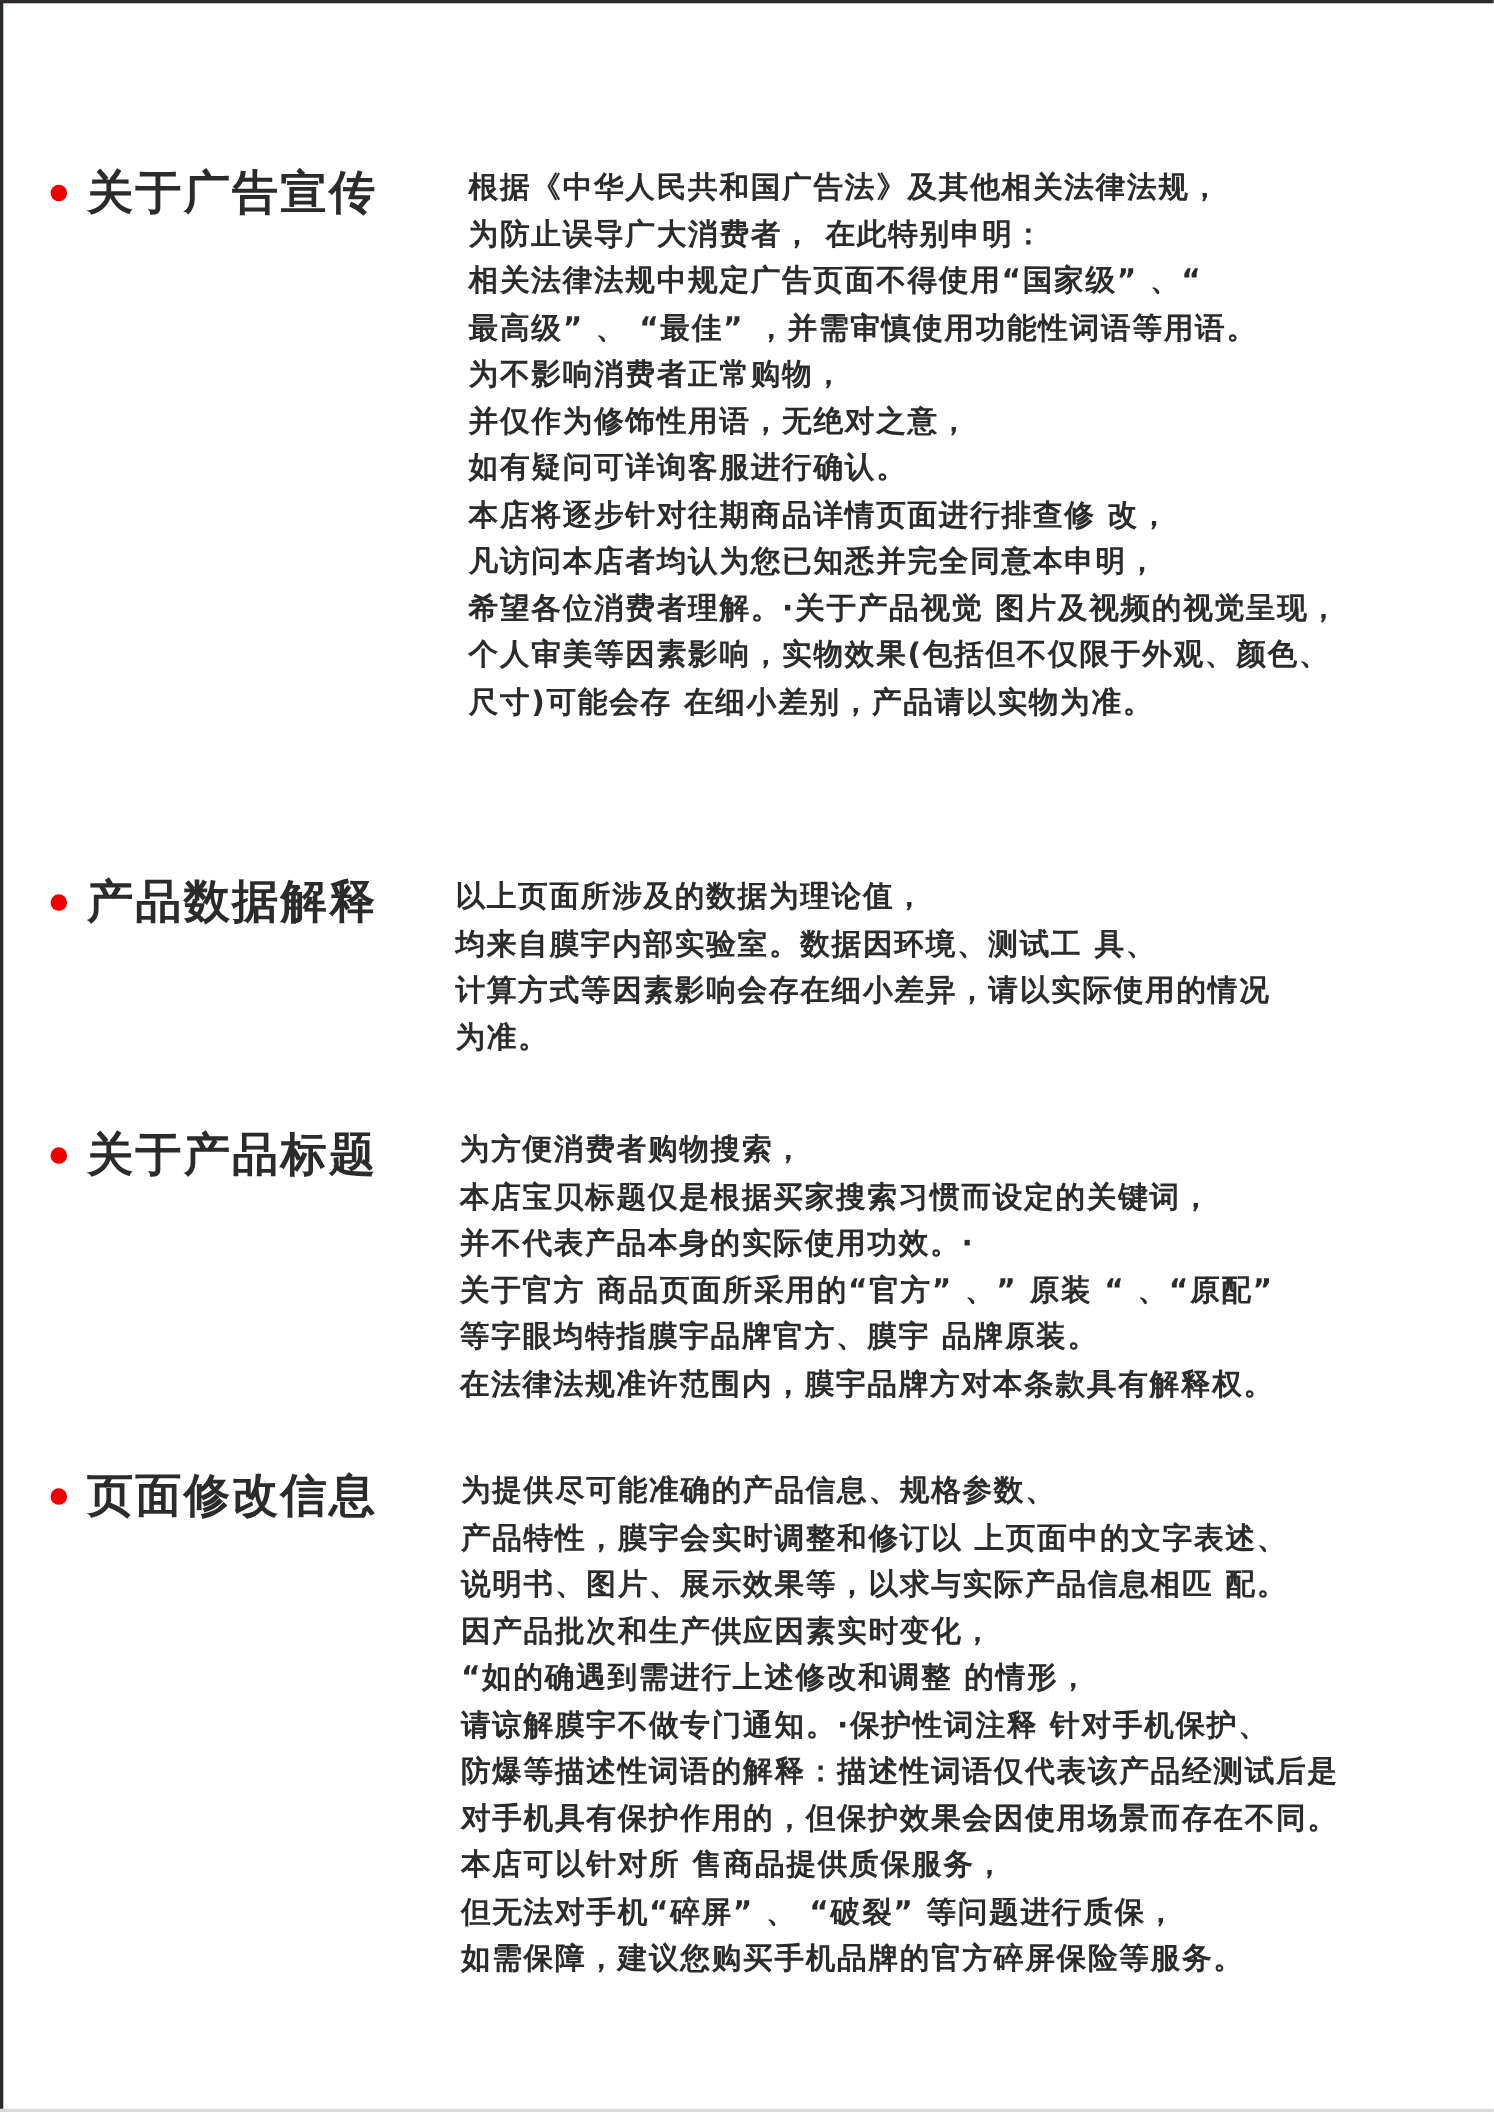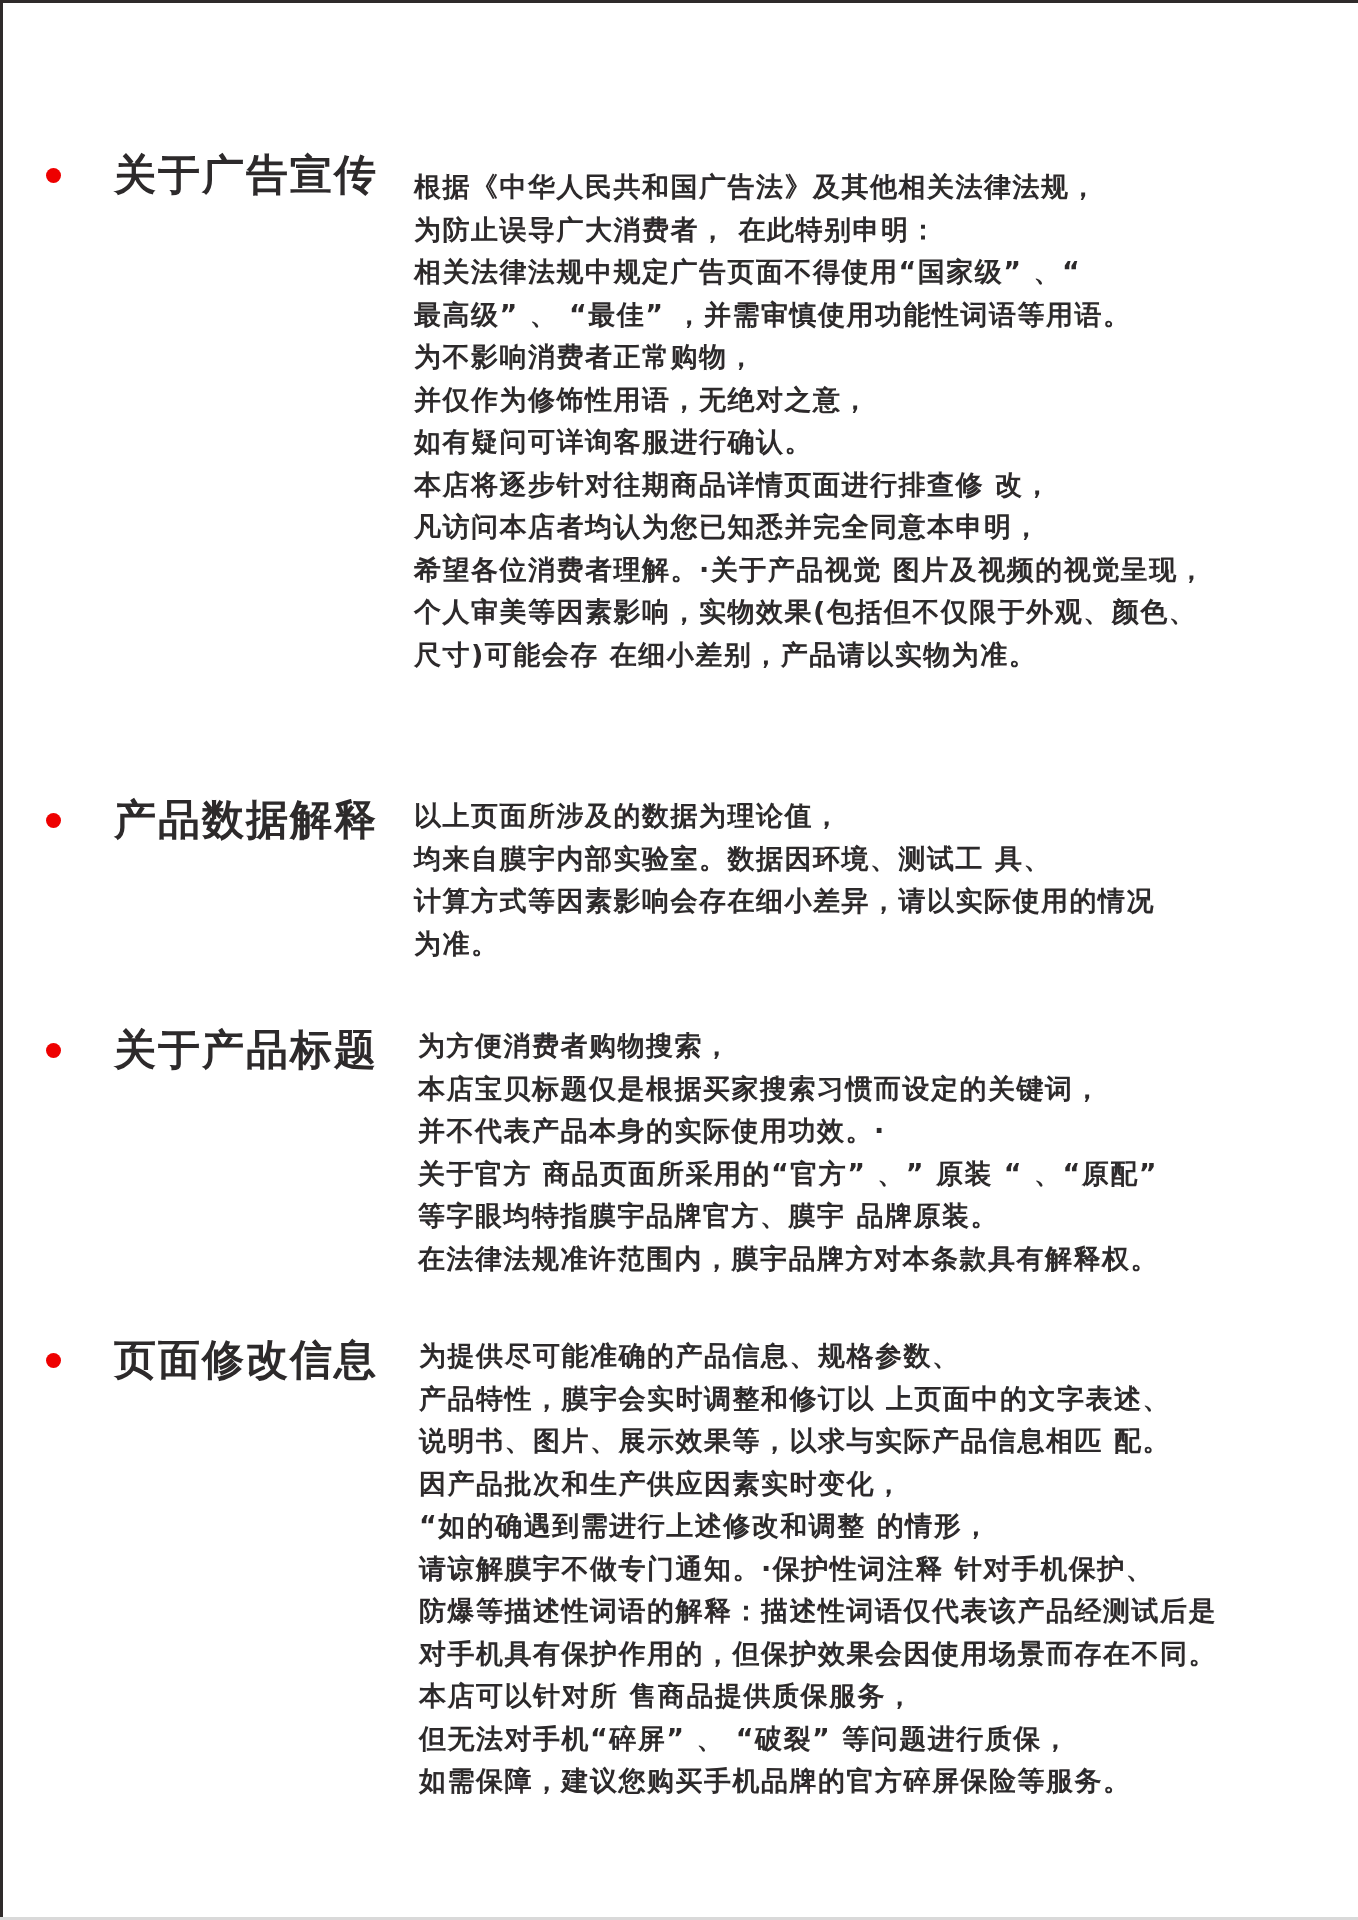--- a/index.html
+++ b/index.html
@@ -14,21 +14,20 @@
     .frame-bottom { position: absolute; left: 0; bottom: 0; width: 1358px; height: 3px; background: #d9d9d9; }
 
     .section { position: absolute; left: 0; width: 1358px; }
     .heading {
       position: absolute;
       left: 46px;
       top: 0;
       display: flex;
       align-items: center;
       height: 50px;
-      gap: 35px;
     }
     .bullet {
       width: 15px; height: 15px; border-radius: 50%;
       background: #ee0000;
       margin-right: 18px;
       flex: 0 0 auto;
     }
     .heading-text {
       font-size: 42px;
       font-weight: bold;
@@ -45,21 +44,21 @@
     .body-lines li {
       font-size: 27px;
       font-weight: bold;
       line-height: 42.5px;
       height: 42.5px;
       letter-spacing: 1.5px;
       white-space: nowrap;
       color: #2d2a2b;
     }
     #sec1 { top: 150px; }
-    #sec1 .body-lines { top: 16px; }
+    #sec1 .body-lines { top: 0; margin-left: 12px; }
     #sec2 { top: 795px; }
     #sec3 { top: 1025px; }
     #sec3 .body-lines { left: 418px; }
     #sec4 { top: 1335px; }
     #sec4 .body-lines { left: 419px; }
   </style>
 </head>
 <body>
 
 <div class="frame-top"></div>

